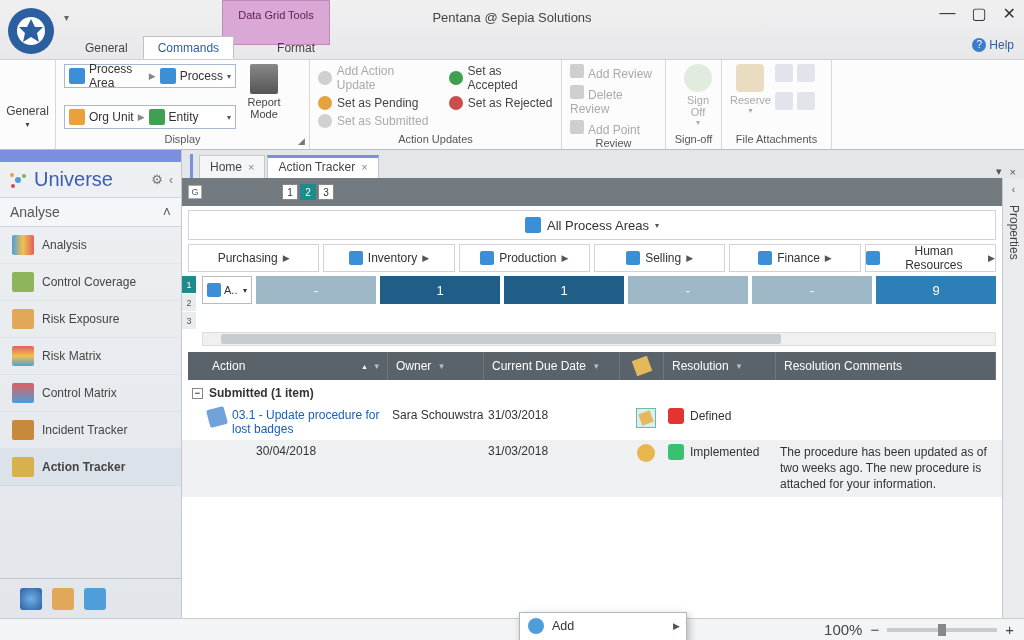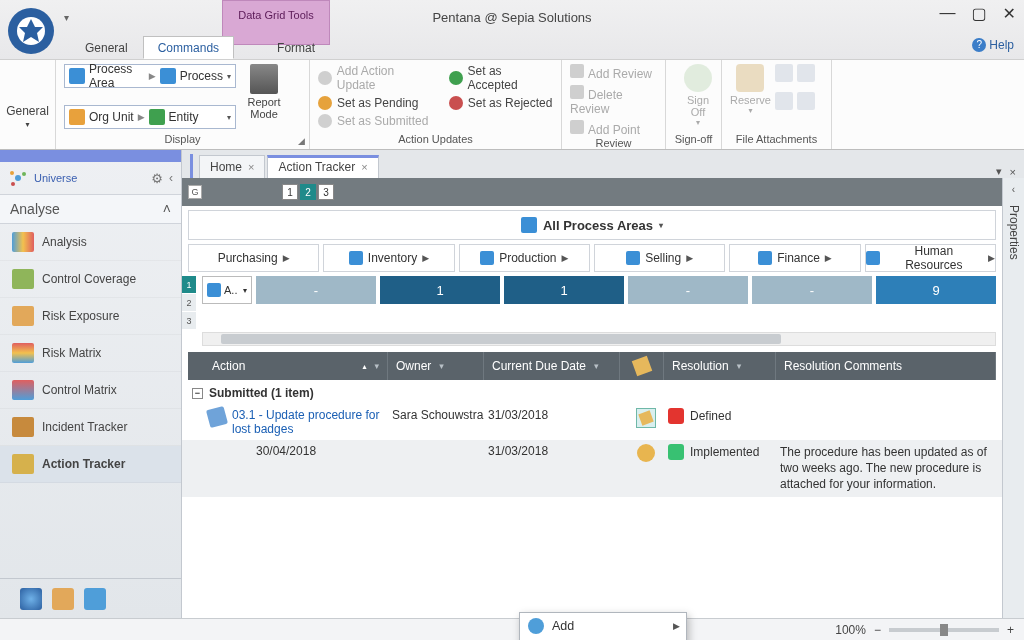--- a/index.html
+++ b/index.html
@@ -47,21 +47,21 @@
 .signoff-btn, .reserve-btn { display: flex; flex-direction: column; align-items: center; font-size: 11px; color: #aaa; width: 48px; justify-content: center; }
 .signoff-btn .ic, .reserve-btn .ic { width: 28px; height: 28px; background: #d5e5d2; border-radius: 50%; margin-bottom: 2px; opacity:.7; }
 .reserve-btn .ic { background: #e2cfa8; border-radius:4px; }
 .attach-icons { display: flex; flex-wrap: wrap; gap: 4px; width: 60px; }
 .attach-icons span { width: 18px; height: 18px; background: #cfd6e0; border-radius: 2px; opacity:.6; }
 .workspace { display: flex; height: calc(640px - 60px - 90px - 22px); background: #e9ecef; }
 .sidebar { width: 182px; background: linear-gradient(#eef0f3,#e2e6ea); border-right: 1px solid #c3c8cf; display: flex; flex-direction: column; }
 .sidebar-top { height: 12px; background: #7a8fe0; }
 .sidebar-header { display: flex; align-items: center; padding: 6px 8px; gap: 6px; }
 .sidebar-header .uic { width: 20px; height: 20px; }
-.sidebar-title { font-size: 11px; color: #3a5fb0; flex: 1; }
+.sidebar-title { font-size: 20px; color: #3a5fb0; flex: 1; }
 .sidebar-gear { color: #777; font-size: 13px; }
 .sidebar-collapse { color: #777; font-size: 12px; }
 .analyse-head { background: #f4f6f9; border-top: 1px solid #d0d4db; border-bottom: 1px solid #d0d4db; padding: 6px 10px; font-size: 14px; color: #555; display: flex; justify-content: space-between; align-items: center; }
 .nav-items { flex: 1; overflow: hidden; }
 .nav-item { display: flex; align-items: center; gap: 8px; padding: 8px 12px; font-size: 12px; color: #444; border-bottom: 1px solid rgba(0,0,0,.03); cursor:pointer; }
 .nav-item.active { background: #dbe2ea; font-weight: 600; }
 .nav-icon { width: 22px; height: 20px; border-radius: 2px; flex-shrink:0; }
 .ni1{background:linear-gradient(90deg,#4f9ed9,#f2c14e,#e05f5f);} .ni2{background:#e2a85a;} .ni3{background:#8fb55a;} .ni4{background:linear-gradient(#e05f5f,#f2c14e,#4f9ed9);} .ni5{background:linear-gradient(#e05f5f,#4f9ed9);} .ni6{background:#c78a3d;} .ni7{background:#d6b14c;}
 .sidebar-bottom { height: 40px; border-top: 1px solid #c3c8cf; display: flex; align-items: center; gap: 10px; padding-left: 20px; }
 .sidebar-bottom span { width: 22px; height: 22px; border-radius: 3px; }
@@ -73,21 +73,21 @@
 .doc-tab.active { background: #fff; border-top: 3px solid #7a8fe0; padding-top: 2px; }
 .doc-tab .x { color: #888; font-size: 11px; }
 .tabbar-right { margin-left: auto; display: flex; gap: 8px; padding-right: 8px; color: #555; font-size: 11px; align-items: center; }
 .content { flex: 1; background: #fff; overflow: hidden; position: relative; display: flex; }
 .content-main { flex: 1; overflow: hidden; position: relative; }
 .gray-strip { height: 28px; background: #737b80; display: flex; align-items: center; padding-left: 6px; }
 .gray-strip .gbox { width: 14px; height: 14px; background: #fff; border: 1px solid #aaa; display:flex; align-items:center; justify-content:center; font-size:9px; color:#555; }
 .pager { display: flex; gap: 2px; margin-left: 80px; }
 .pager span { width: 16px; height: 16px; background: #fff; border: 1px solid #888; font-size: 10px; display: flex; align-items: center; justify-content: center; color: #333; }
 .pager span.active { background: #1f8a8a; color: #fff; border-color: #1f8a8a; }
-.all-areas { height: 30px; border: 1px solid #d0d4da; margin: 4px 6px 0 6px; display: flex; align-items: center; justify-content: center; gap: 6px; font-size: 13px; color: #333; font-weight: bold; }
+.all-areas { height: 30px; border: 1px solid #d0d4da; margin: 4px 6px 0 6px; display: flex; align-items: center; justify-content: center; gap: 6px; font-size: 13px; color: #333; }
 .all-areas .ic { width: 16px; height: 16px; background: #3b8fd6; border-radius: 2px; }
 .all-areas .dd { font-size: 8px; color: #555; }
 .area-row { display: flex; gap: 4px; margin: 4px 6px 0 6px; }
 .area-box { flex: 1; border: 1px solid #d0d4da; height: 28px; display: flex; align-items: center; justify-content: center; gap: 5px; font-size: 12px; color: #333; min-width: 0; }
 .area-box .ic { width: 14px; height: 14px; background: #3b8fd6; border-radius: 2px; flex-shrink:0; }
 .area-box .ar { font-size: 9px; color: #555; }
 .metric-wrap { display: flex; margin: 4px 0 0 0; }
 .metric-left { width: 14px; display: flex; flex-direction: column; }
 .metric-left span { height: 18px; background: #1f8a8a; color: #fff; font-size: 9px; display: flex; align-items: center; justify-content: center; border-bottom:1px solid #fff; }
 .metric-left span.inactive { background: #e8ecef; color: #555; }
@@ -120,21 +120,21 @@
 .cell-flag .pencil { width:20px; height:20px; border:1px solid #6fb8a8; background:#d9efef; display:flex; align-items:center; justify-content:center; }
 .cell-flag .pencil span{ width:12px;height:12px;background:#e6b85c;transform:rotate(-20deg);}
 .cell-flag .home { width:18px;height:18px; background:#e8b54f; border-radius:50%; }
 .cell-res { width: 112px; display: flex; align-items: center; gap: 6px; }
 .cell-res .sw { width: 16px; height: 16px; border-radius: 3px; }
 .sw.red{background:#e3342f;} .sw.green{background:#38c172;}
 .cell-com { flex: 1; padding-right: 8px; line-height: 1.35; }
 .properties-rail { width: 22px; background: #e8ecef; border-left: 1px solid #c3c8cf; display: flex; flex-direction: column; align-items: center; padding-top: 6px; gap: 6px; }
 .properties-rail .chev { font-size: 10px; color: #555; }
 .properties-rail .vtext { writing-mode: vertical-rl; font-size: 12px; color: #444; margin-top: 4px; }
-.statusbar { height: 22px; background: #f3f4f6; border-top: 1px solid #c8ccd0; display: flex; align-items: center; justify-content: flex-end; padding: 0 10px; gap: 8px; font-size: 12px; color: #444; }
+.statusbar { height: 22px; background: #f3f4f6; border-top: 1px solid #c8ccd0; display: flex; align-items: center; justify-content: flex-end; padding: 0 10px; gap: 8px; font-size: 15px; color: #444; }
 .zoom-track { width: 110px; height: 4px; background: #c8ccd0; position: relative; }
 .zoom-track .tick { position: absolute; left: 50%; top: -4px; width: 1px; height: 12px; background: #888; }
 .zoom-track .knob { position: absolute; left: 50%; top: -4px; width: 8px; height: 12px; background: #888; transform: translateX(-50%); }
 
 .ctx-menu { position: absolute; background: #fff; border: 1px solid #b0b6bd; box-shadow: 2px 3px 8px rgba(0,0,0,.25); font-size: 12.5px; color: #333; z-index: 100; }
 .ctx-item { display: flex; align-items: center; gap: 8px; padding: 5px 20px 5px 8px; position: relative; }
 .ctx-item .ic { width: 16px; height: 16px; display: inline-block; }
 .ctx-item .ic.add{background:#4f9ed9;border-radius:50%;}
 .ctx-item .arrow { position: absolute; right: 6px; font-size: 9px; color: #555; }
 .ctx-menu.main { left: 337px; top: 462px; width: 168px; }

